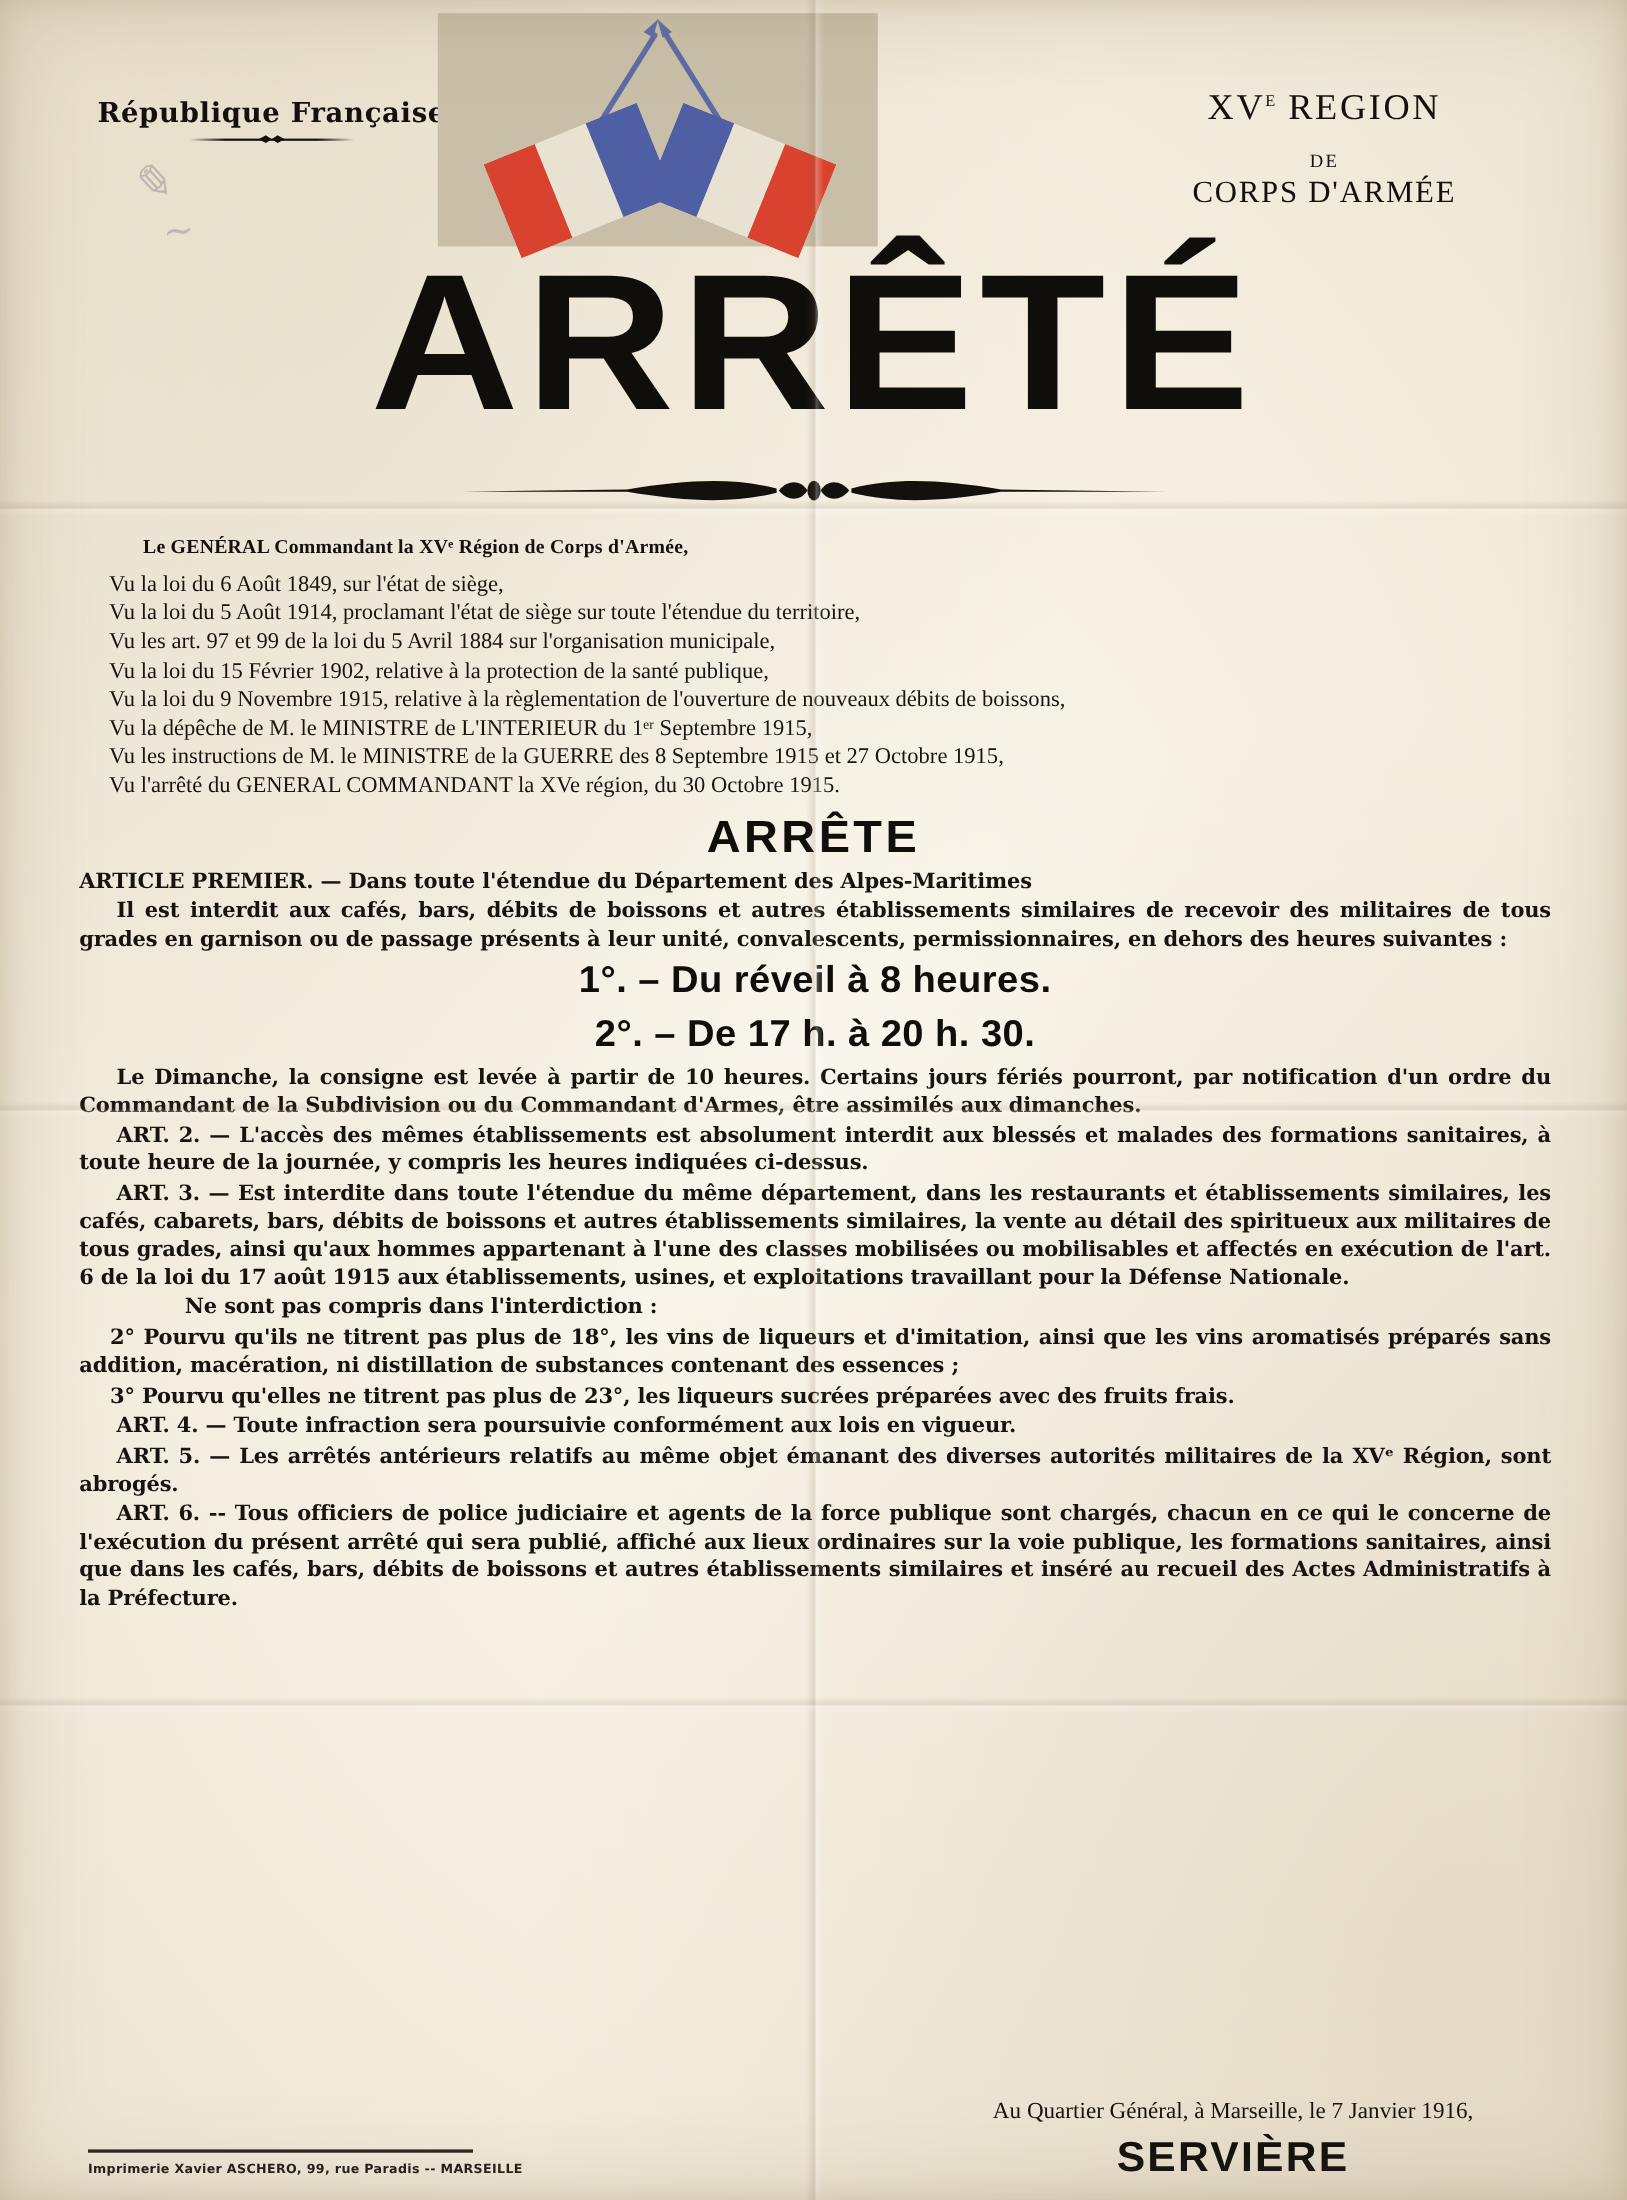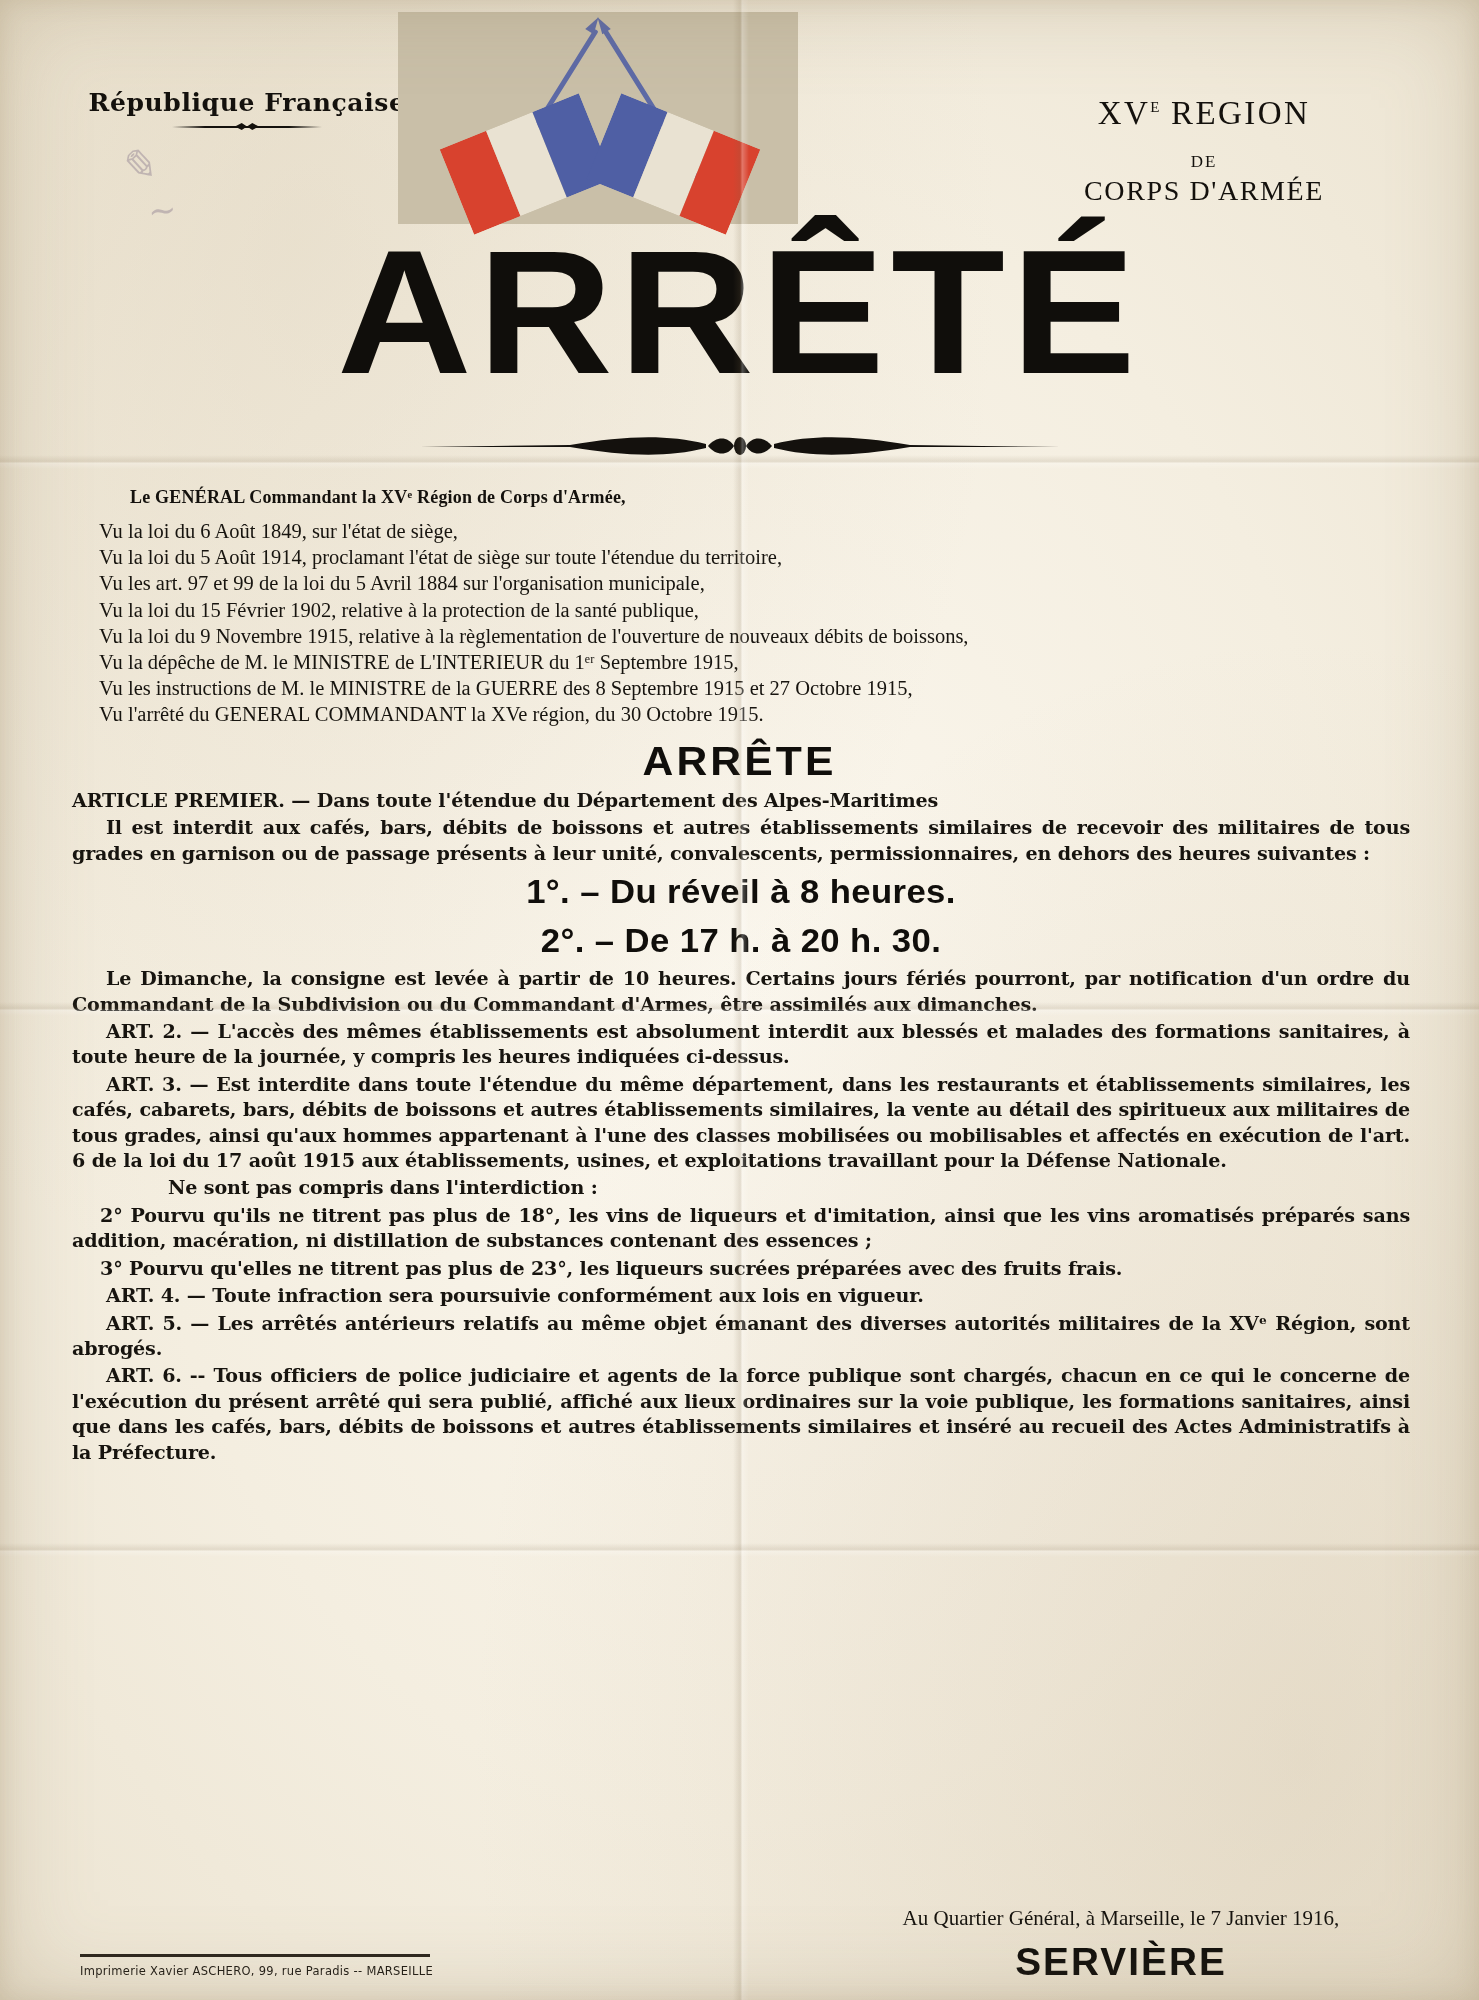--- a/index.html
+++ b/index.html
@@ -70,21 +70,21 @@
     background: #14110d;
     clip-path: polygon(0% 50%, 28% 18%, 50% 50%, 72% 18%, 100% 50%, 72% 82%, 50% 50%, 28% 82%);
   }
 
   .hdr-right {
     position: absolute; right: 60px; top: 80px; width: 430px; text-align: center;
     font-family: "Liberation Serif", serif;
     color: #14110d;
   }
   .hdr-right .l1 {
-    font-size: 33px; letter-spacing: 2.4px; margin-top: 15px;
+    font-size: 33px; letter-spacing: 2.4px;
   }
   .hdr-right .l1 sup { font-size: 15px; letter-spacing: 1px; }
   .hdr-right .l2 { font-size: 17px; letter-spacing: 2px; margin-top: 20px; }
   .hdr-right .l3 { font-size: 28px; letter-spacing: 1.6px; margin-top: 3px; }
 
   
   .flags {
     position: absolute; left: 398px; top: 12px; width: 400px; height: 212px;
     background: #c9bfa8;
   }
@@ -206,20 +206,21 @@
   .printer {
     position: absolute; left: 80px; top: 1954px; width: 420px;
   }
   .printer-rule { width: 350px; height: 3px; background: #2a241c; margin-bottom: 7px; }
   .printer-text {
     font-family: "DejaVu Sans", sans-serif;
     font-size: 11.5px;
     letter-spacing: 0.3px;
     color: #1d1913;
     white-space: nowrap;
+    font-weight: bold;
   }
 </style>
 </head>
 <body>
 
 <div id="poster">
 
   <div class="scribble" style="left:118px; top:140px; font-size:44px;">✎</div>
   <div class="scribble" style="left:148px; top:190px; font-size:34px;">~</div>
 

